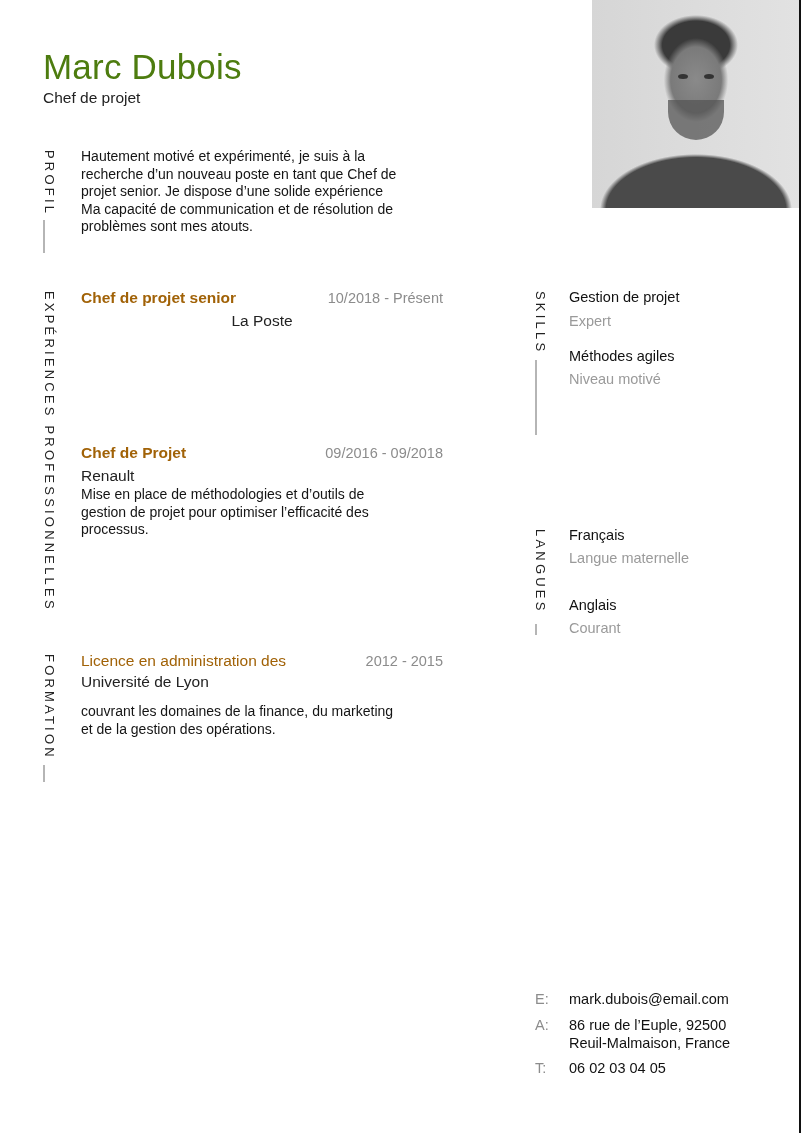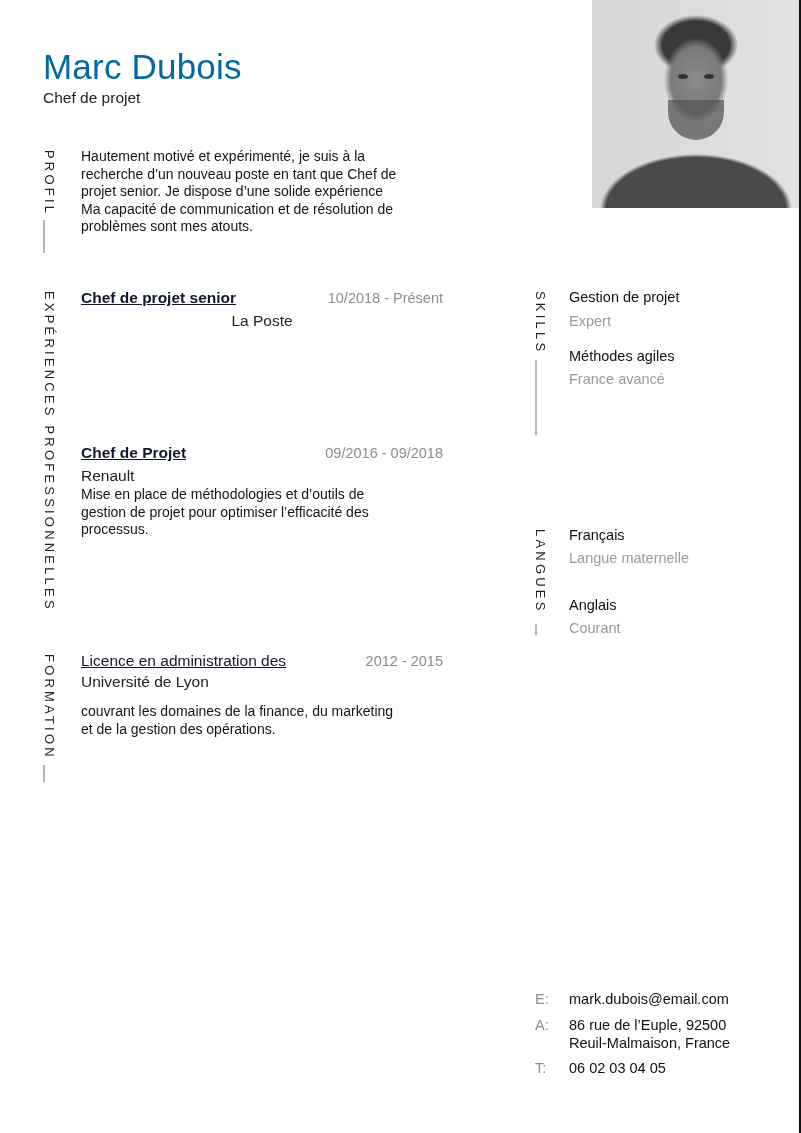--- a/index.html
+++ b/index.html
@@ -6,21 +6,21 @@
     html, body { width: 801px; height: 1133px; background: #ffffff; overflow: hidden; }
     body {
       position: relative;
       font-family: "Liberation Sans", "DejaVu Sans", sans-serif;
       color: #1a1a1a;
       border-right: 2px solid #111111;
     }
     .abs { position: absolute; }
 
     
-    .name { left: 43px; top: 46px; font-size: 35px; font-weight: 400; color: #0369a1; letter-spacing: 0.2px; line-height: 42px; }
+    .name { left: 43px; top: 46px; font-size: 35px; font-weight: 400; color: #4d7c0f; letter-spacing: 0.2px; line-height: 42px; }
     .role { left: 43px; top: 89px; font-size: 15.5px; color: #222; line-height: 18px; }
 
     
     .photo {
       left: 592px; top: 0; width: 208px; height: 208px;
       background:
         radial-gradient(ellipse 46px 60px at 104px 80px, #8a8a8a 0%, #7a7a7a 55%, rgba(0,0,0,0) 70%),
         radial-gradient(ellipse 56px 40px at 104px 45px, #3a3a3a 0%, #3a3a3a 60%, rgba(0,0,0,0) 75%),
         radial-gradient(ellipse 120px 70px at 104px 210px, #4a4a4a 0%, #4a4a4a 75%, rgba(0,0,0,0) 80%),
         linear-gradient(90deg, #d6d6d6, #e2e2e2);
@@ -39,21 +39,21 @@
       font-size: 13px;
       letter-spacing: 3.2px;
       color: #222;
       line-height: 14px;
       white-space: nowrap;
     }
     .vline { width: 1.5px; background: #b5b5b5; }
 
     
     .para { font-size: 14px; line-height: 17.5px; color: #141414; }
-    .entry-title { font-size: 15.5px; font-weight: 700; color: #0f172a; line-height: 20px; text-decoration: underline; }
+    .entry-title { font-size: 15.5px; font-weight: 700; color: #a16207; line-height: 20px; }
     .entry-title.light { font-weight: 400; line-height: 22px; }
     .entry-date { font-size: 14.5px; color: #8c8c8c; text-align: right; line-height: 20px; }
     .entry-org { font-size: 15.5px; color: #222; line-height: 20px; }
 
     .item-name { font-size: 14.5px; color: #111; line-height: 18px; }
     .item-level { font-size: 14.5px; color: #9a9a9a; line-height: 18px; }
 
     .c-label { font-size: 14.5px; color: #8c8c8c; line-height: 18px; }
     .c-value { font-size: 14.5px; color: #111; line-height: 18px; }
   </style>
@@ -121,21 +121,21 @@
 
 <div class="abs vlabel" style="left:533px; top:291px;">SKILLS</div>
 <div class="abs vline" style="left:535px; top:360px; height:75px;"></div>
 
 <div class="abs" style="left:569px; top:288px;">
   <div class="item-name">Gestion de projet</div>
   <div class="item-level" style="margin-top:6px;">Expert</div>
 </div>
 <div class="abs" style="left:569px; top:347px;">
   <div class="item-name">Méthodes agiles</div>
-  <div class="item-level" style="margin-top:5px;">France avancé</div>
+  <div class="item-level" style="margin-top:5px;">Niveau motivé</div>
 </div>
 
 <div class="abs vlabel" style="left:533px; top:529px;">LANGUES</div>
 <div class="abs vline" style="left:535px; top:624px; height:11px;"></div>
 
 <div class="abs" style="left:569px; top:526px;">
   <div class="item-name">Français</div>
   <div class="item-level" style="margin-top:5px;">Langue maternelle</div>
 </div>
 <div class="abs" style="left:569px; top:551px;margin-top:45px;">

